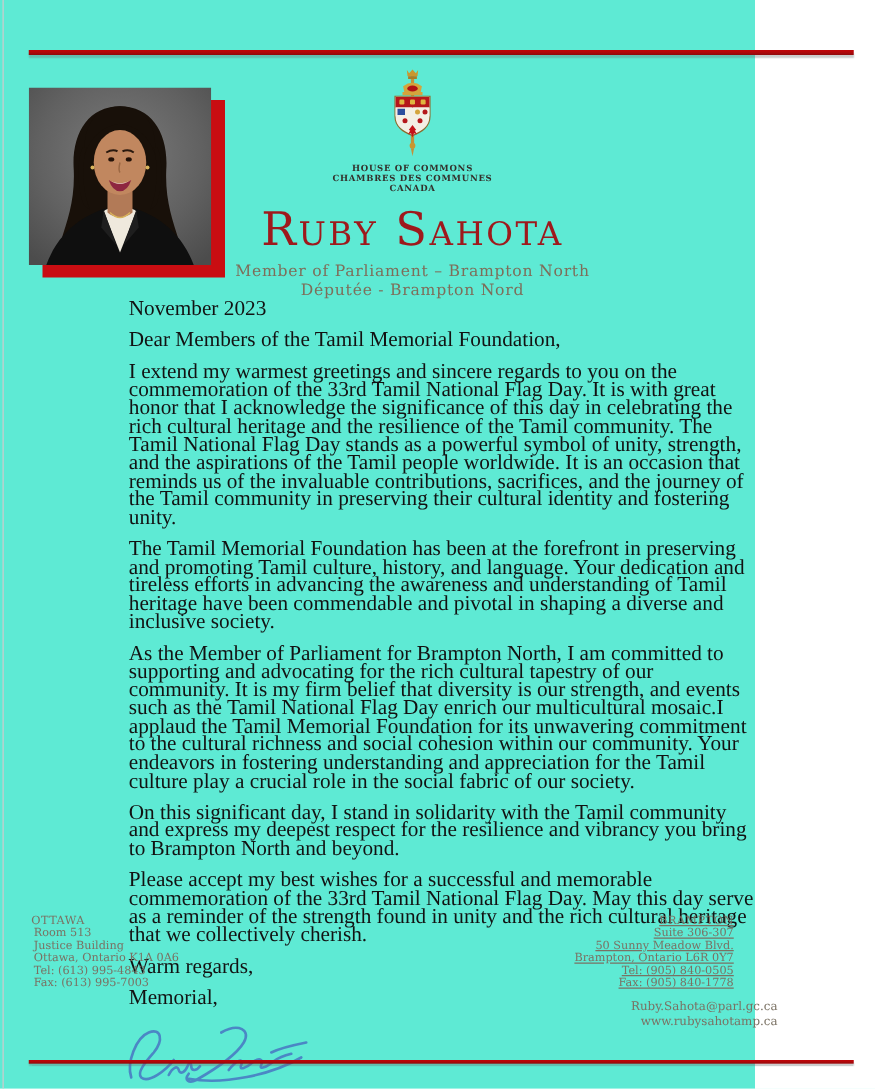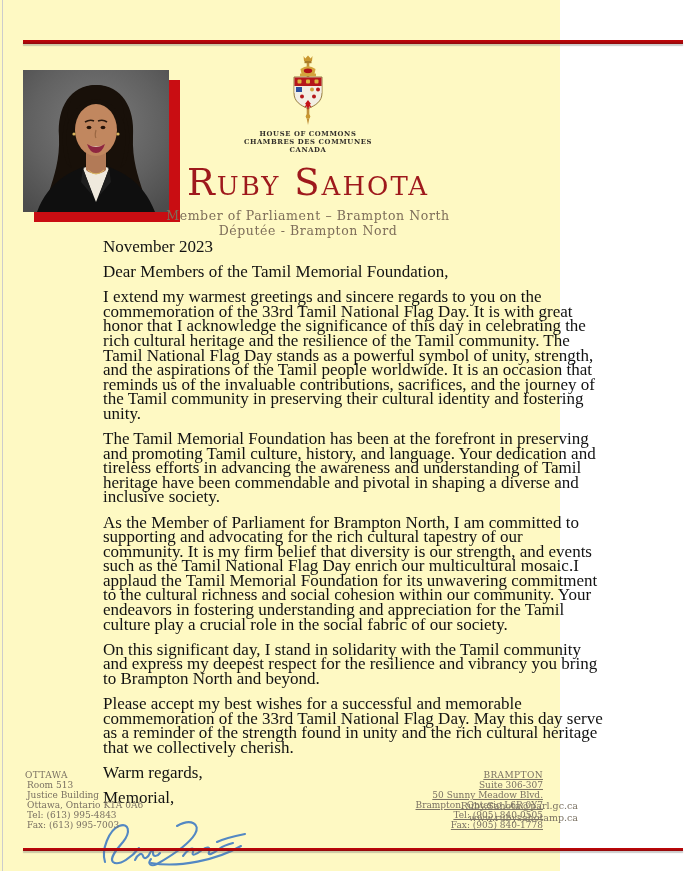--- a/index.html
+++ b/index.html
@@ -1,17 +1,17 @@
 <!DOCTYPE html>
 <html><head>
 <meta charset="utf-8">
 <style>
   html,body{margin:0;padding:0;background:#ffffff;}
   body{width:700px;height:871px;overflow:hidden;font-family:"Liberation Serif",serif;}
-  #page{position:relative;width:560px;height:871px;background:#fef9c3;}
+  #page{position:relative;width:604px;height:871px;background:#5eead4;}
   .page-edge{position:absolute;left:2px;top:0;bottom:0;width:1px;background:#cccccc;}
 
   .rule{position:absolute;left:23px;width:660px;height:4px;
         background:linear-gradient(180deg,#c00508 0%,#b2070a 45%,#8e0a0c 100%);
         box-shadow:0 2px 1px rgba(110,110,110,.35);}
   .rule.top{top:40px;}
   .rule.bottom{top:848px;height:3px;}
 
   
   .photo-red{position:absolute;left:34px;top:80px;width:146px;height:142px;background:#c90d12;}
@@ -30,21 +30,21 @@
 
   
   .letter{position:absolute;left:103px;top:240px;width:502px;color:#121212;
           font-family:"Liberation Serif",serif;font-size:17px;line-height:14.6px;}
   .letter p{margin:10.5px 0;}
   .letter p:first-child{margin-top:0;}
   .sig-wrap{margin:6px 0 2px -4px;height:60px;}
   .sig-block{line-height:14.6px;}
 
   
-  .footer-col{position:absolute;top:770px;font-family:"DejaVu Serif",serif;
+  .footer-col{position:absolute;top:732px;font-family:"DejaVu Serif",serif;
               font-size:9px;line-height:10px;color:#7a7163;}
   .footer-col .label{letter-spacing:.4px;}
   .footer-left{left:25px;}
   .footer-left .line{padding-left:2px;}
   .footer-right{right:17px;text-align:right;text-decoration:underline;}
   .footer-center{position:absolute;left:0;right:0;top:800px;text-align:right;
                  font-family:"DejaVu Serif",serif;font-size:9.5px;line-height:12px;color:#7a7163;}
   .footer-center > div{transform:translateX(18px);}
 </style>
 </head>

